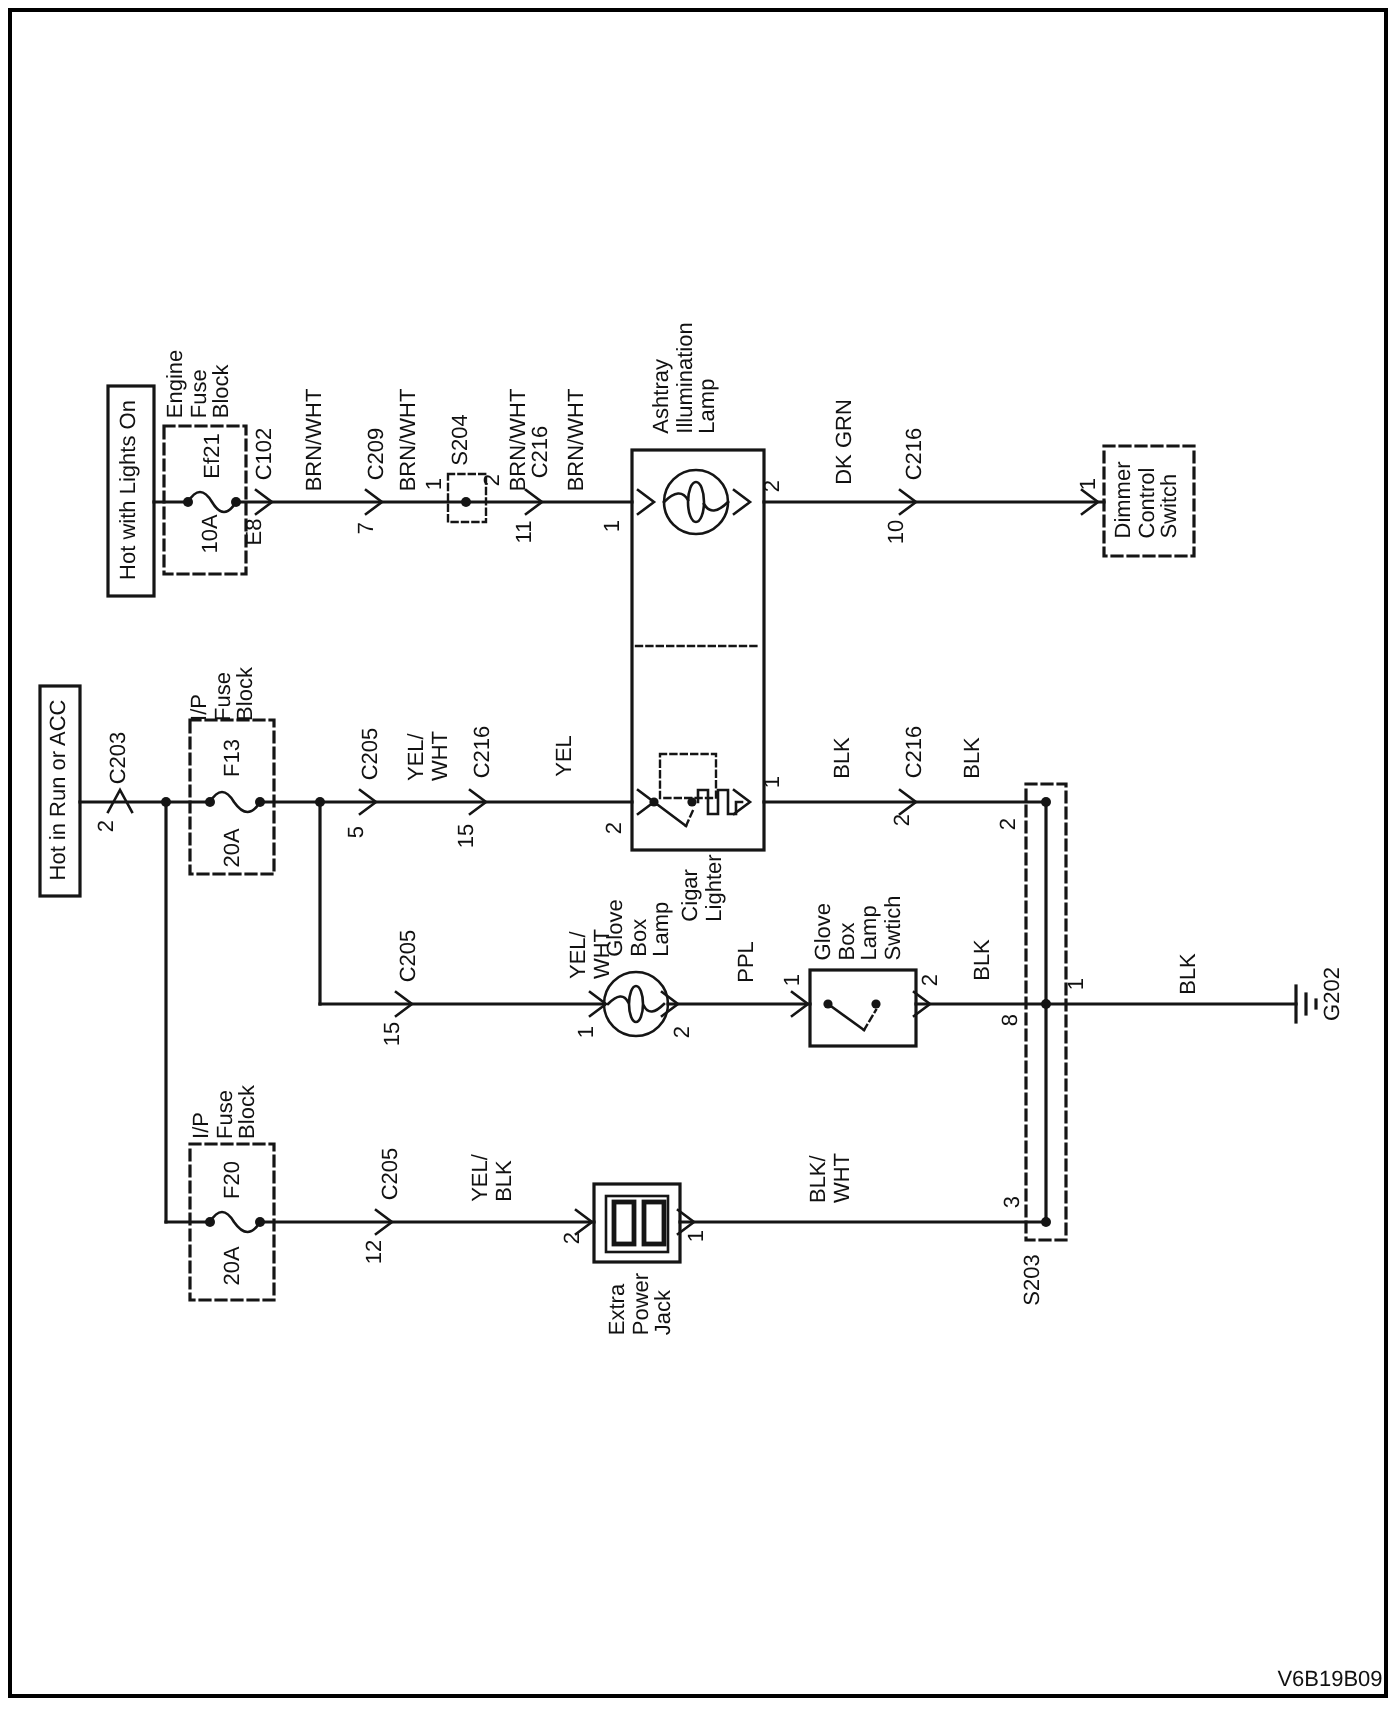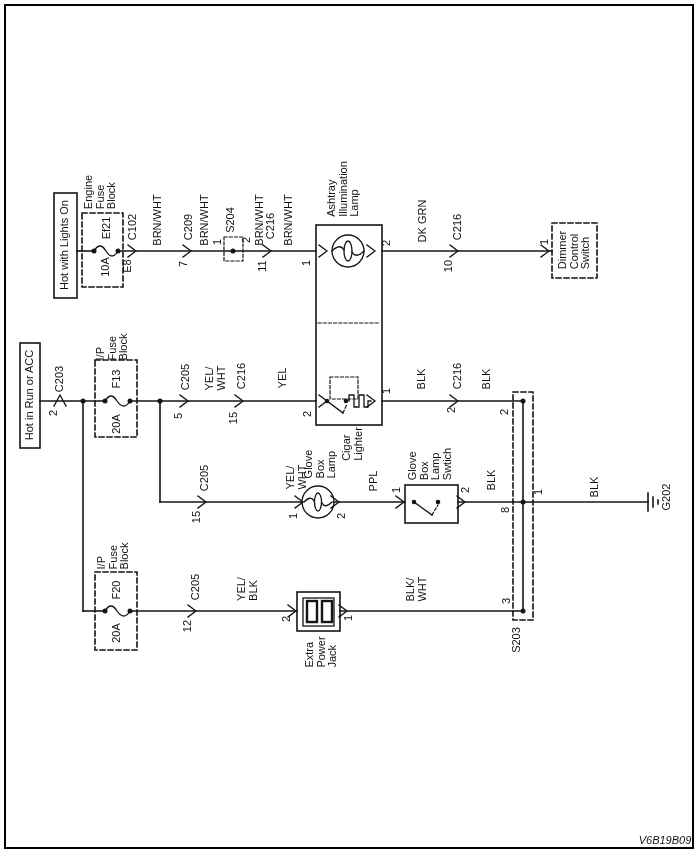--- a/index.html
+++ b/index.html
@@ -7,21 +7,21 @@
   .frame{position:absolute;left:4px;top:4px;width:690px;height:845px;border:2px solid #000;box-sizing:border-box;}
   svg{position:absolute;left:0;top:0;}
   .w{stroke:#151515;stroke-width:1.6;fill:none;stroke-linecap:square;}
   .thin{stroke-width:1.3;}
   .dash{stroke-dasharray:5 3;}
   .dash2{stroke-dasharray:3 2.2;stroke-width:1.2;}
   .dot{fill:#151515;stroke:none;}
   .slot{stroke:#151515;stroke-width:2.4;fill:none;}
   .vlabel{position:absolute;font-size:11px;line-height:11.5px;white-space:pre;
           transform:translate(-50%,-50%) rotate(-90deg);text-align:left;}
-  .hlabel{position:absolute;font-size:11px;white-space:pre;transform:translate(-50%,-50%);font-style:italic;}
+  .hlabel{position:absolute;font-size:11px;white-space:pre;transform:translate(-50%,-50%);}
 </style>
 </head>
 <body>
 
 <div class="frame"></div>
 
 <svg width="700" height="855" viewBox="0 0 700 855">
 
   <g>
     <rect x="54" y="193" width="23" height="105" class="w"></rect>

